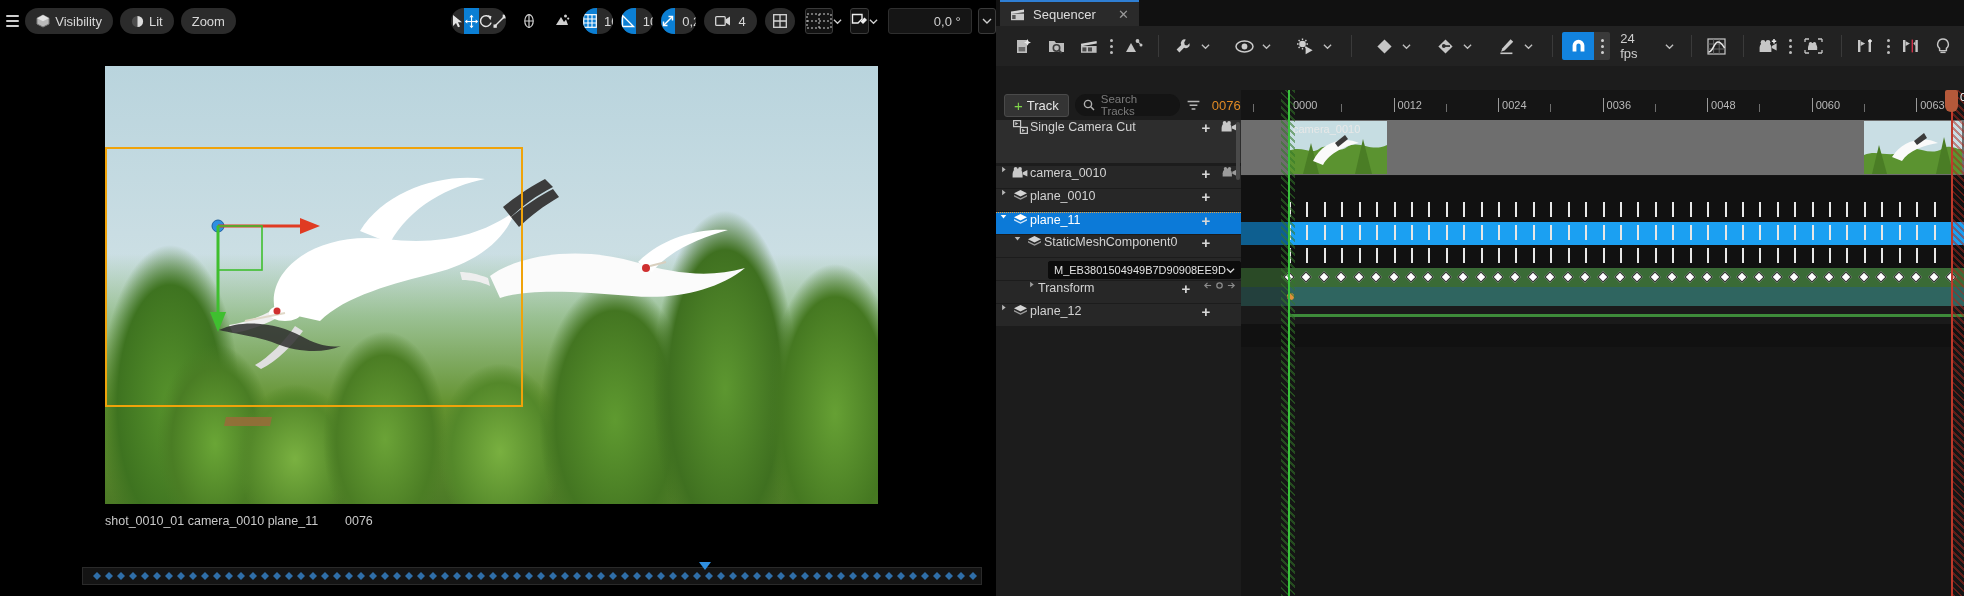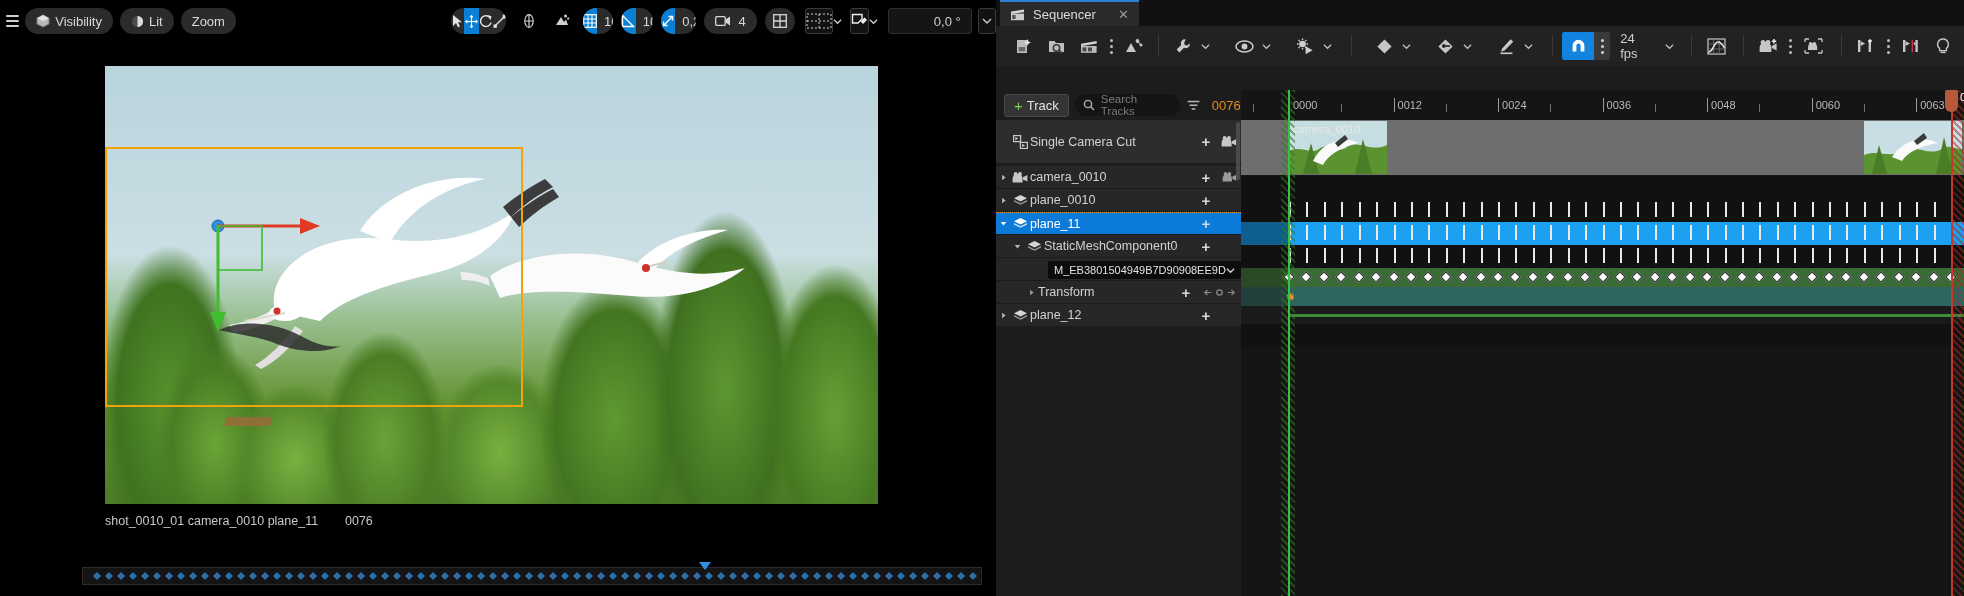--- a/index.html
+++ b/index.html
@@ -157,21 +157,21 @@
   #search-tracks span { font-size:11.5px; color:#7b7b7b; }
   #filter-icon { width:16px; height:22px; display:flex; align-items:center; justify-content:center; }
   #frame-readout { font-size:13px; color:#e08a25; margin-left:4px; }
 
   
   #outliner {
     position:absolute; left:0; top:120px; width:245px; height:476px;
     background:#1c1c1c; overflow:hidden;
   }
   .trow {
-    position:relative; height:23px; display:flex; align-items:center;
+    position:relative; height:23px; display:flex; align-items:flex-start;
     background:#2d2d2d; border-bottom:1px solid #1c1c1c;
     font-size:12.5px; color:#d2d2d2;
   }
   .trow.sel { background:#0c7ad8; color:#fff; border-top:1px dotted #e8a33d; }
   .trow.dark { background:#272727; }
   .trow .tri { width:14px; display:flex; align-items:center; justify-content:center; }
   .trow .tri svg { width:7px; height:7px; }
   .trow .tico { width:20px; display:flex; align-items:center; justify-content:center; }
   .trow .tlbl { flex:1; white-space:nowrap; overflow:hidden; }
   .trow .tplus { width:22px; text-align:center; font-size:15px; color:#d8d8d8; font-weight:bold; line-height:1; }

